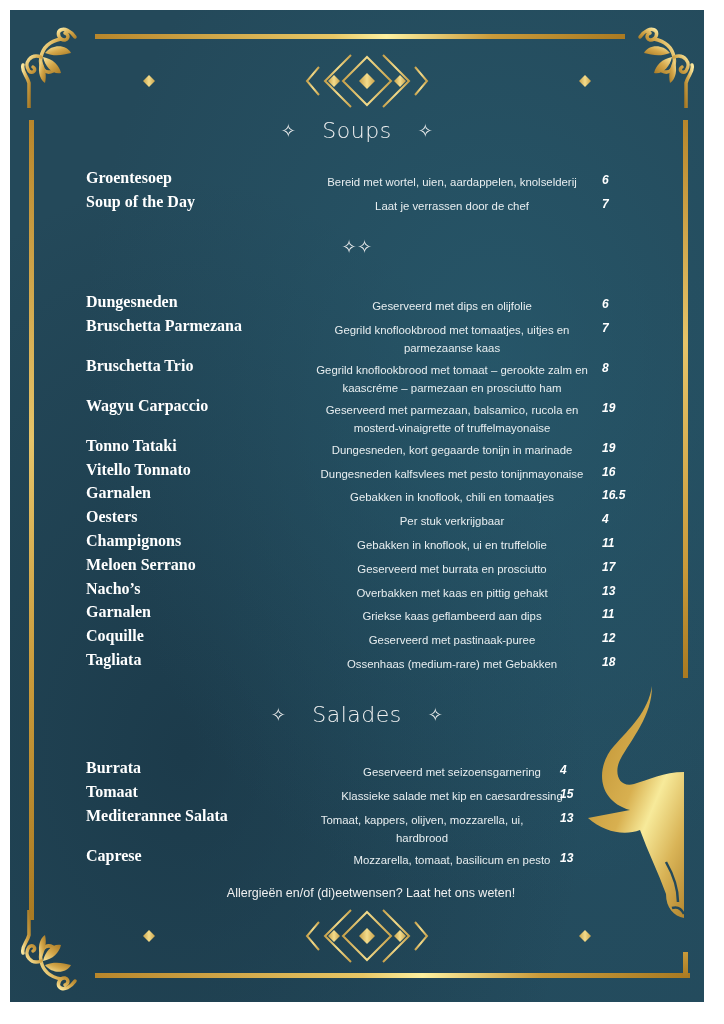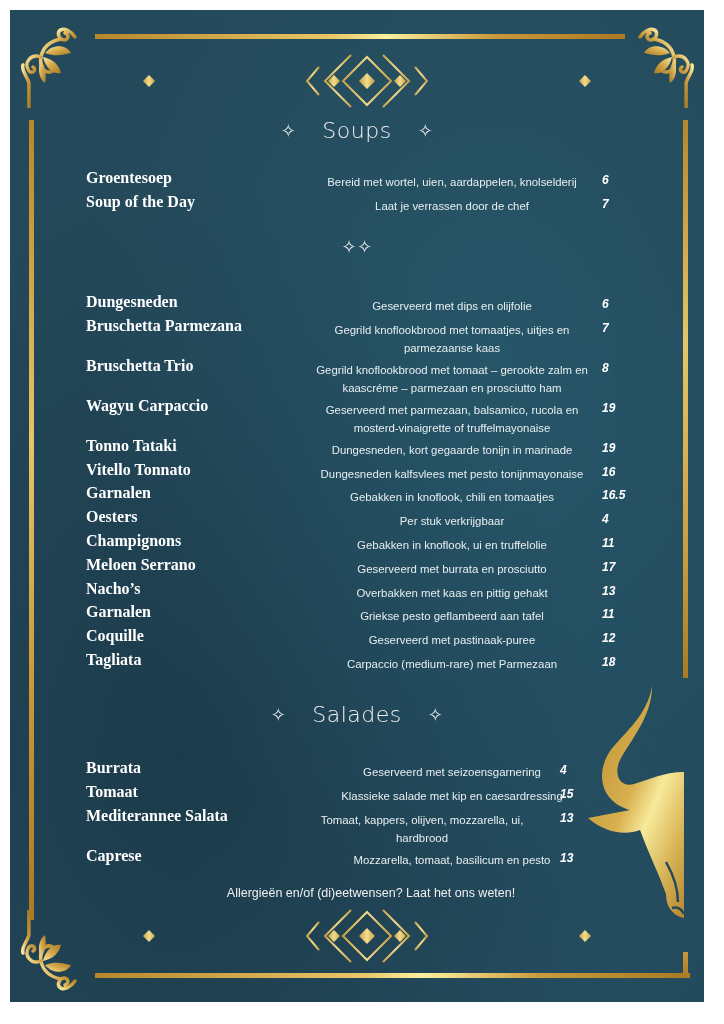--- a/index.html
+++ b/index.html
@@ -268,31 +268,31 @@
     <span class="item-desc">Geserveerd met burrata en prosciutto</span>
     <span class="item-price">17</span>
   </div>
   <div class="item" style="top:570px;">
     <span class="item-name">Nacho’s</span>
     <span class="item-desc">Overbakken met kaas en pittig gehakt</span>
     <span class="item-price">13</span>
   </div>
   <div class="item" style="top:593px;">
     <span class="item-name">Garnalen</span>
-    <span class="item-desc">Griekse pesto geflambeerd aan tafel</span>
+    <span class="item-desc">Griekse kaas geflambeerd aan dips</span>
     <span class="item-price">11</span>
   </div>
   <div class="item" style="top:617px;">
     <span class="item-name">Coquille</span>
     <span class="item-desc">Geserveerd met pastinaak-puree</span>
     <span class="item-price">12</span>
   </div>
   <div class="item" style="top:641px;">
     <span class="item-name">Tagliata</span>
-    <span class="item-desc">Carpaccio (medium-rare) met Parmezaan</span>
+    <span class="item-desc">Ossenhaas (medium-rare) met Gebakken</span>
     <span class="item-price">18</span>
   </div>
 
   <div class="section-title" style="top:692px;">
     <span class="star">✧</span>
     <span class="label">Salades</span>
     <span class="star">✧</span>
   </div>
 
   <div class="item salad" style="top:749px;">

